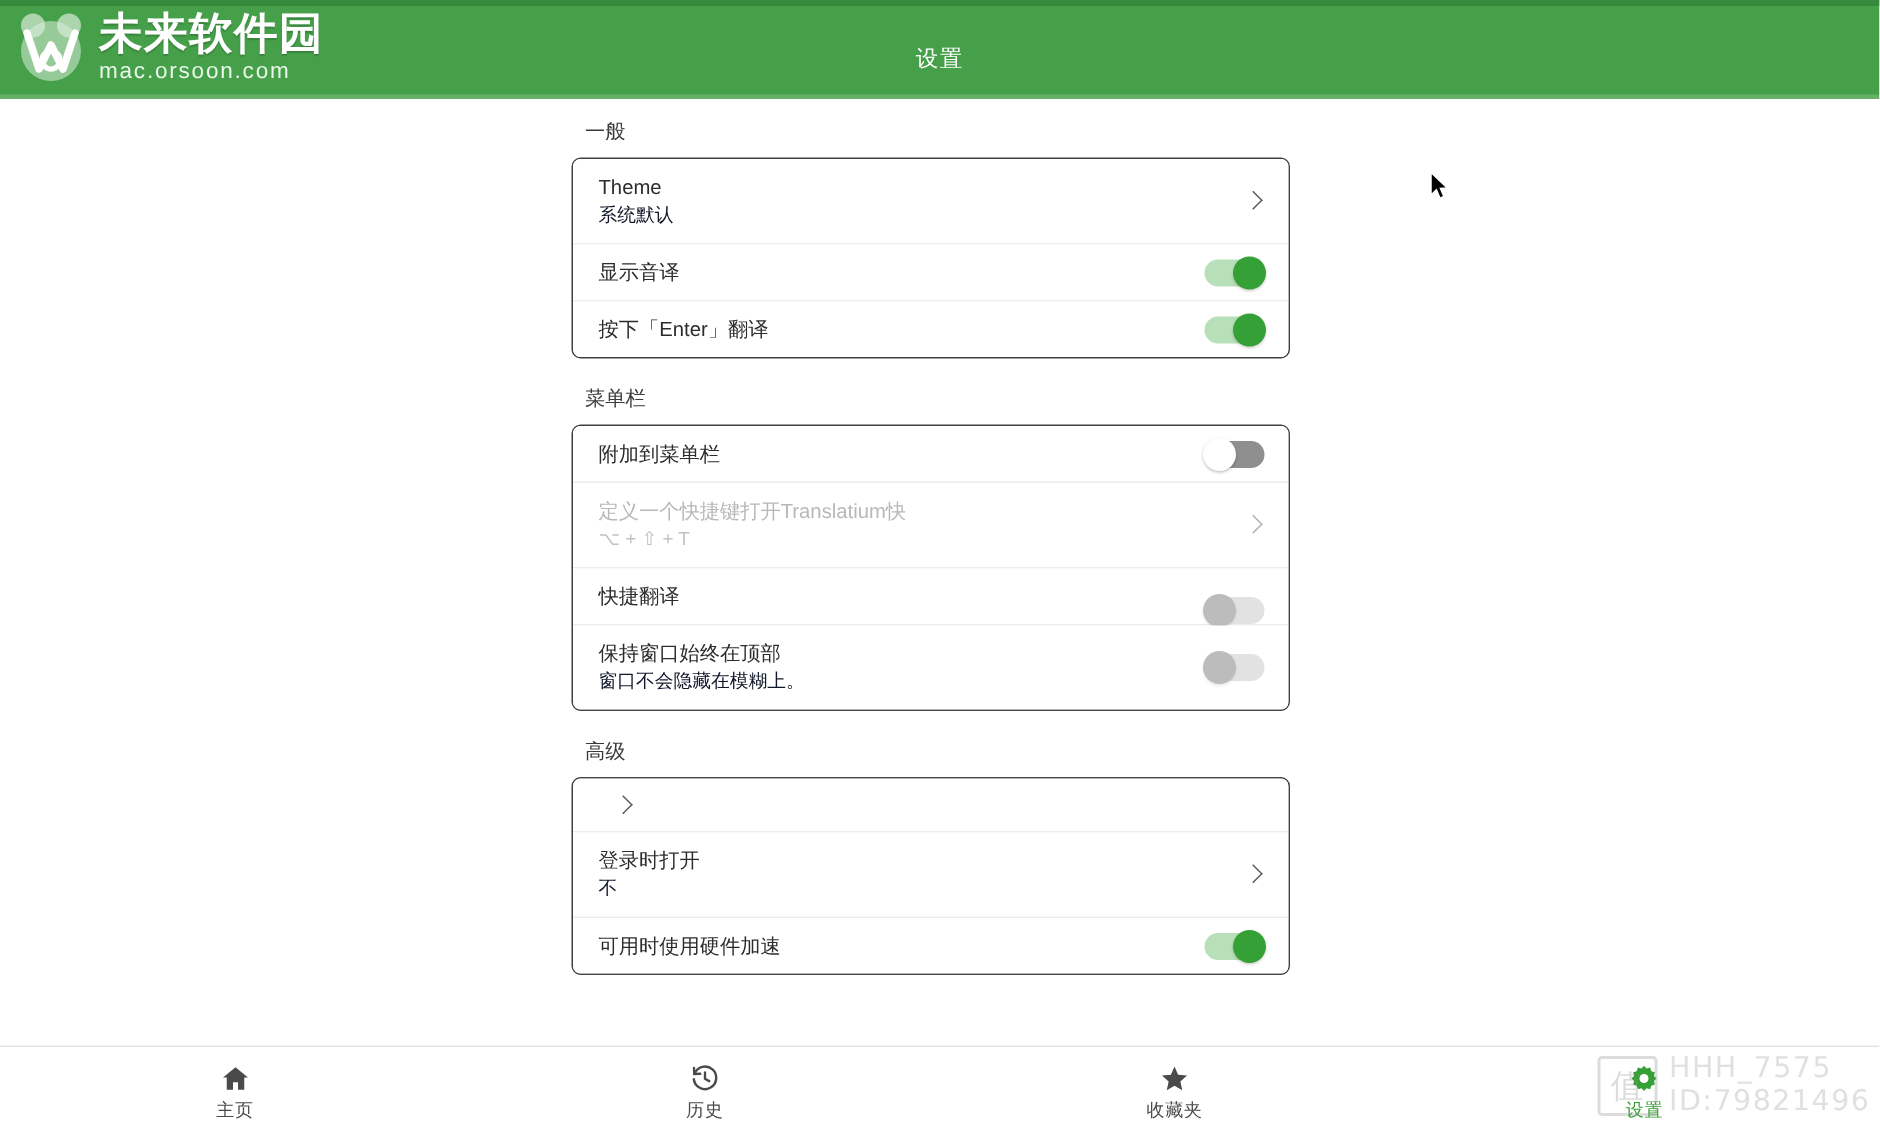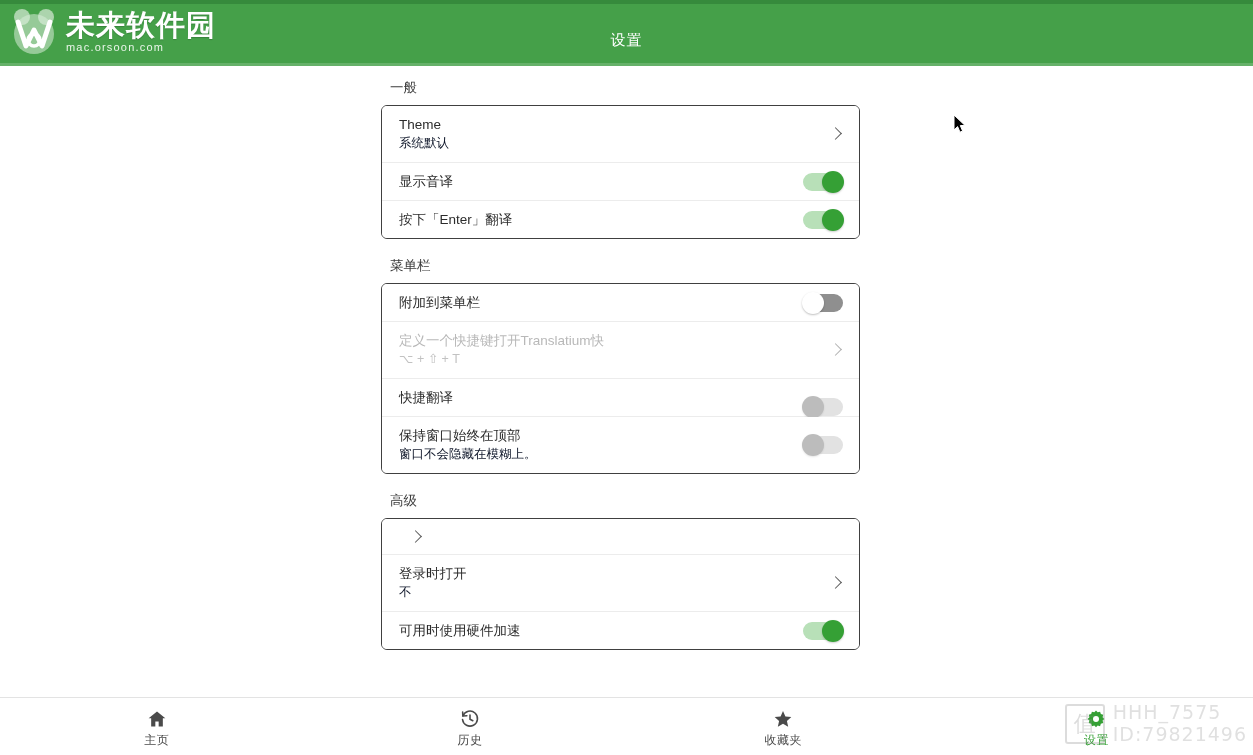--- a/index.html
+++ b/index.html
@@ -55,21 +55,21 @@
     line-height: 1;
   }
   .brand-cn {
     font-size: 29px;
     font-weight: bold;
     color: #ffffff;
     letter-spacing: 1px;
     text-shadow: 0 1px 1px rgba(0,0,0,0.18);
   }
   .brand-url {
-    font-size: 11px;
+    font-size: 15px;
     color: #eaf6ea;
     letter-spacing: 1.2px;
     margin-top: 2px;
   }
 
   #header-title {
     position: absolute;
     left: 0; top: 0;
     width: 100%;
     height: 66px;

